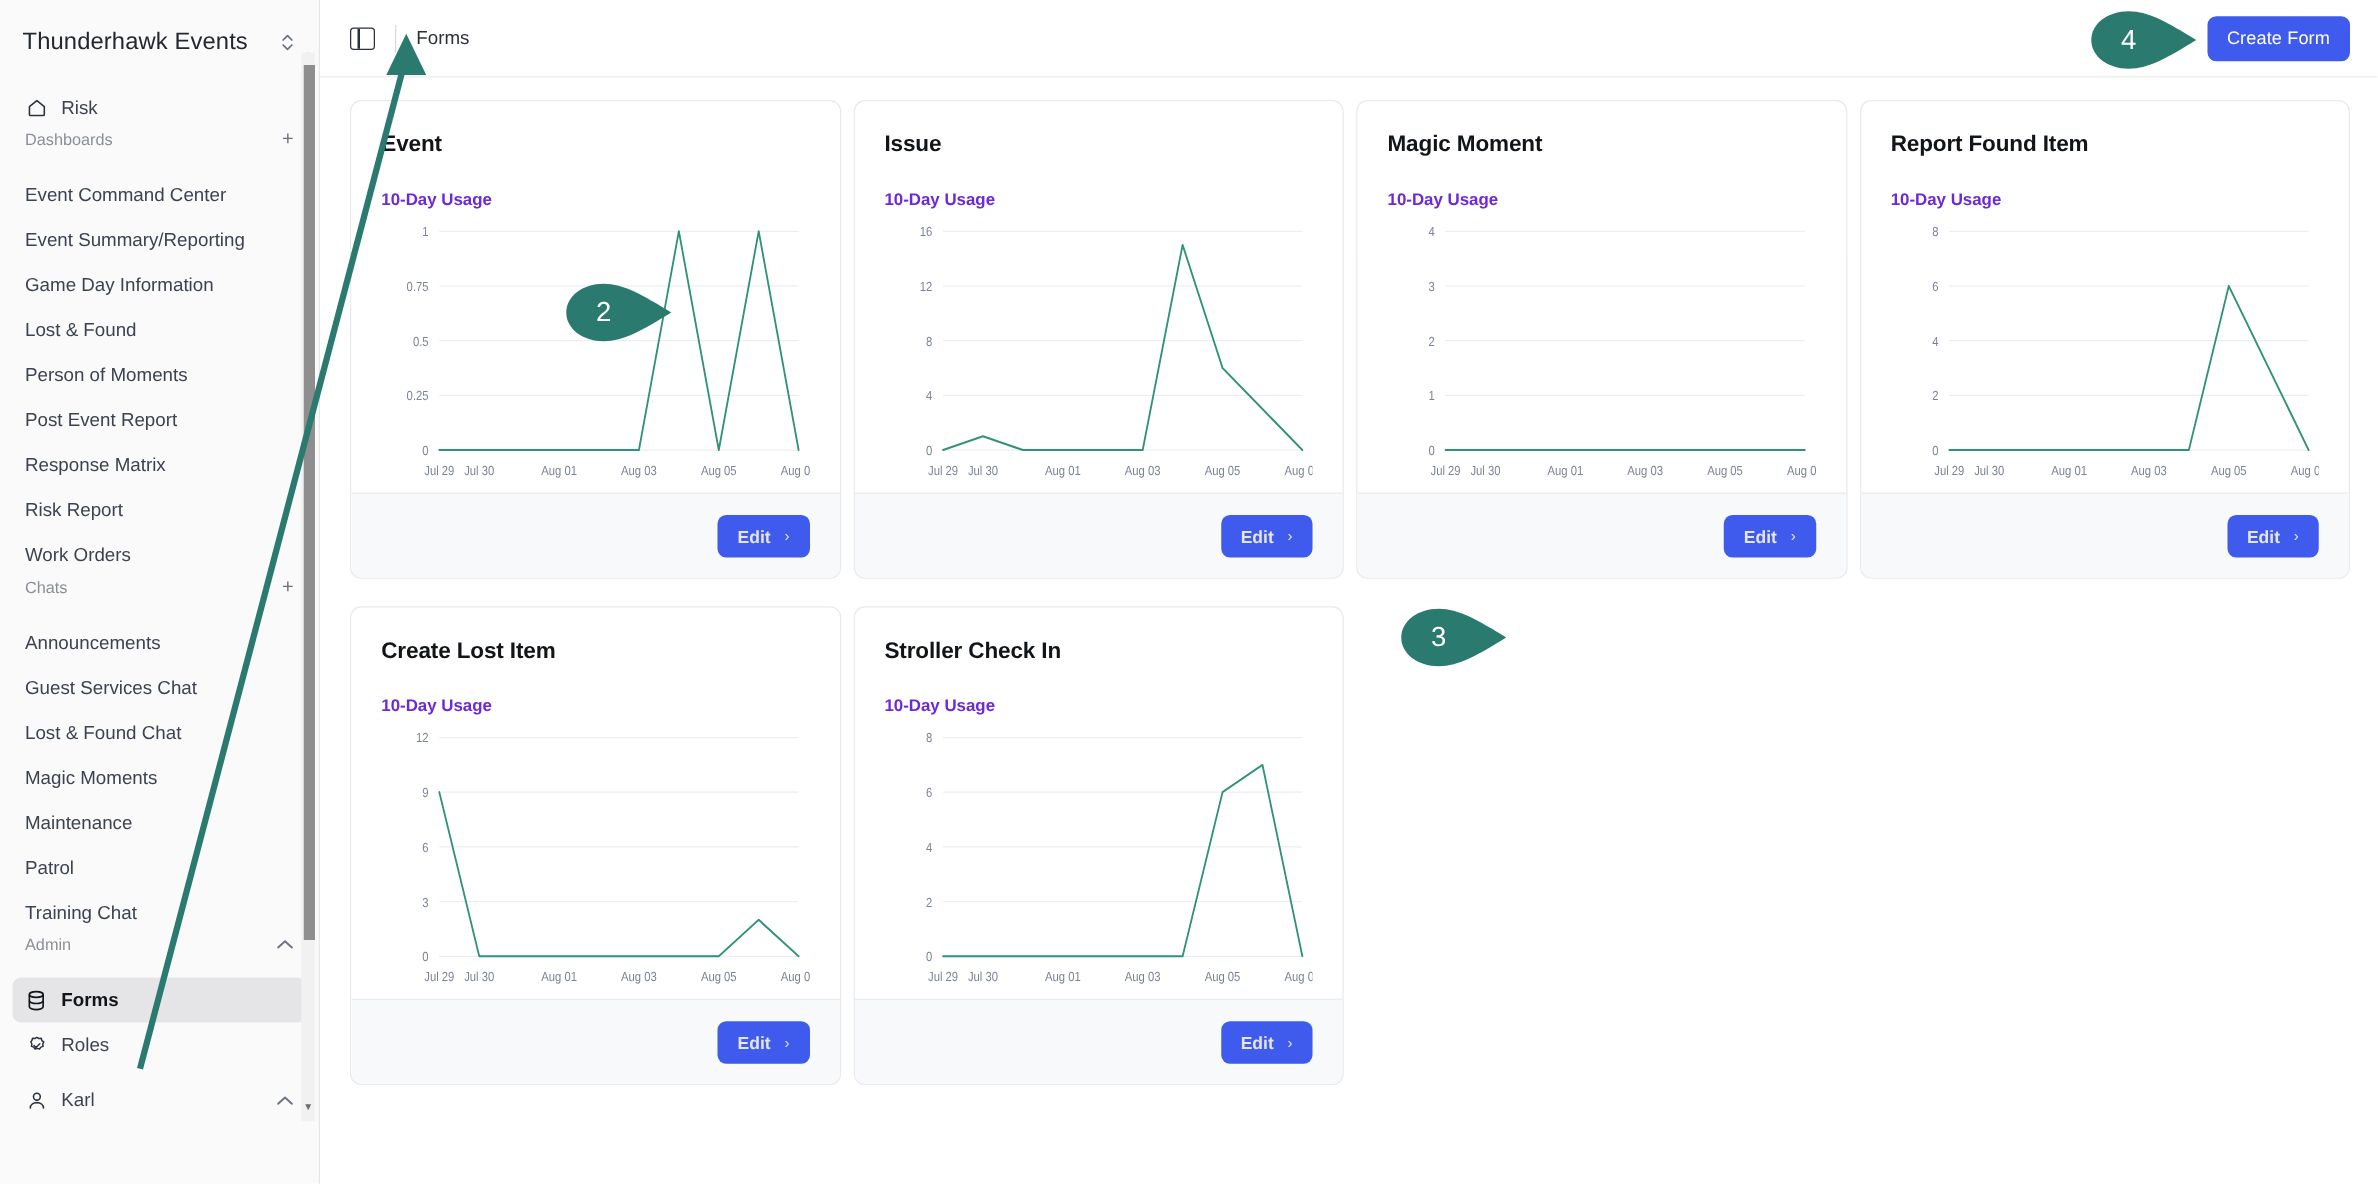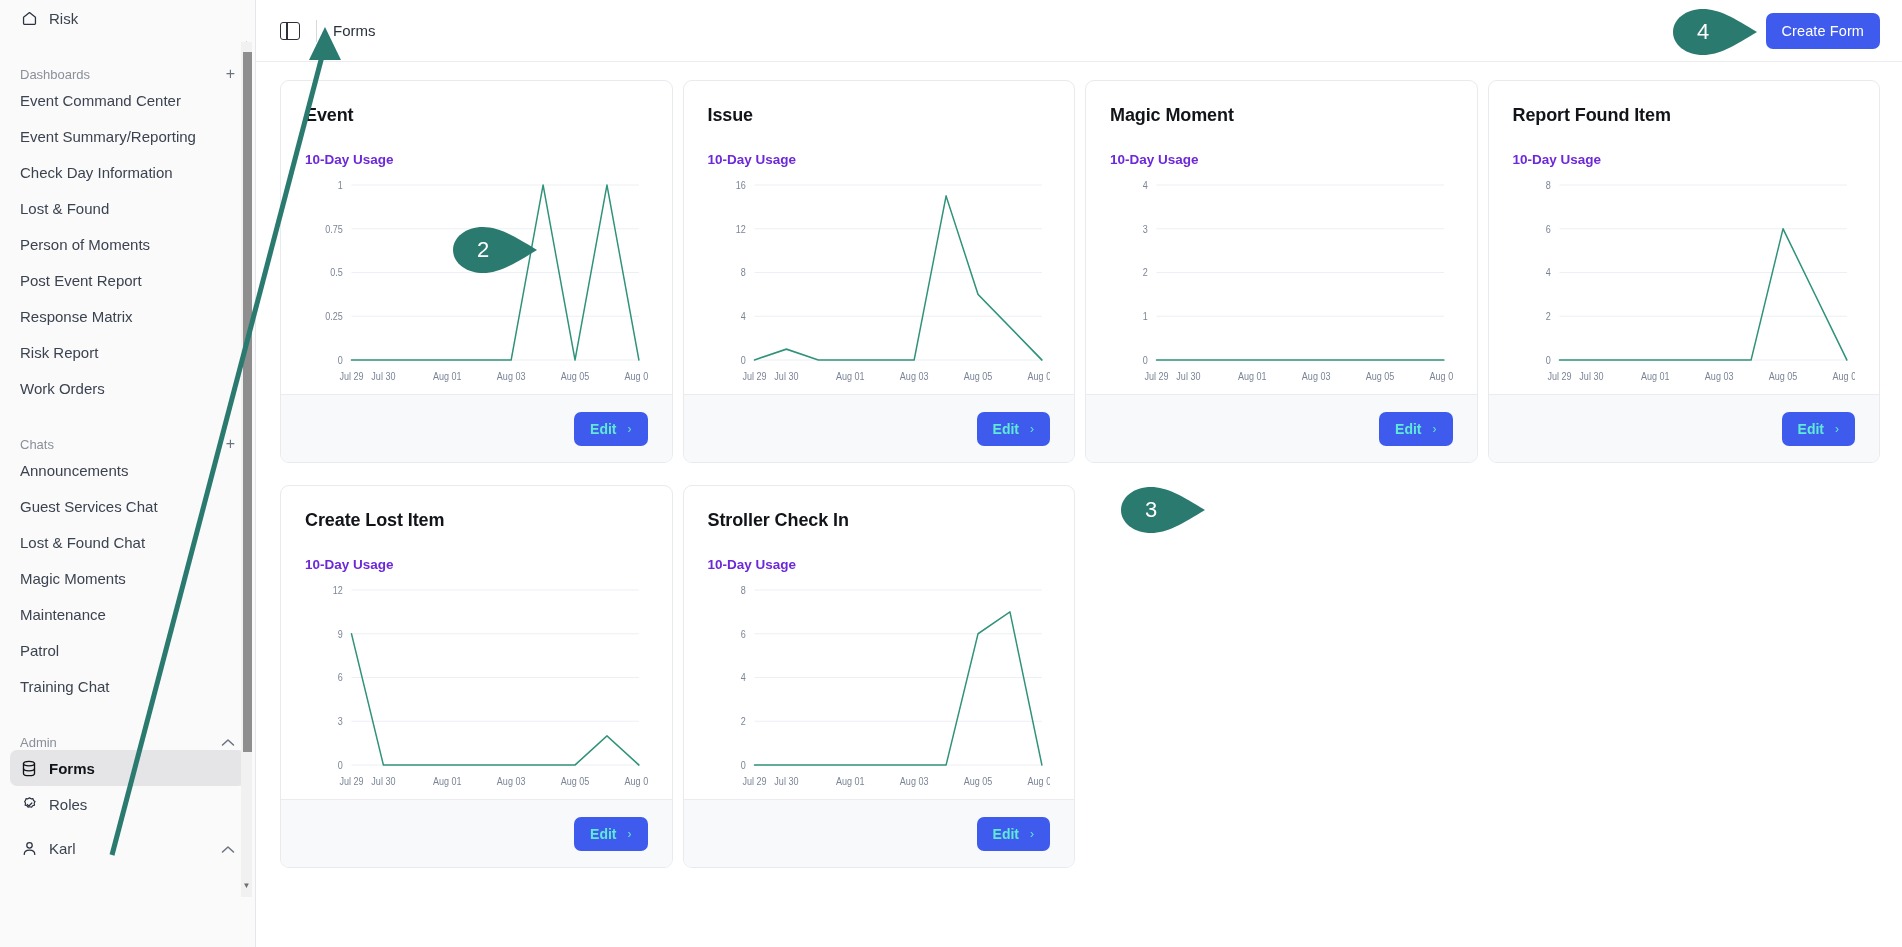--- a/index.html
+++ b/index.html
@@ -37,23 +37,23 @@
     display: flex; align-items: center; gap: 11px;
     height: 36px; padding: 0 10px;
     border-radius: 7px;
     font-size: 15px; color: #3c4350;
     white-space: nowrap;
     cursor: pointer;
   }
   .nav-item.active { background: #e5e5e7; font-weight: 700; color: #111418; }
   .nav-item .ico { width: 18px; height: 18px; display:inline-flex; align-items:center; justify-content:center; color:#2c3340;}
   .section-head {
-    display: flex; align-items: flex-end;
+    display: flex; align-items: flex-start;
     height: 34px; padding: 0 10px;
-    margin-top: 12px;
+    margin-top: 0;
     font-size: 13px; color: #8a8f99;
   }
   .section-head .label { flex: 1; }
   .section-head .act { color:#6b7280; font-size:16px; line-height:1; cursor:pointer; }
 
   
   .sb-track {
     position: absolute; right: 3px; top: 42px;
     width: 11px; height: 855px;
     background: #f1f1f1;
@@ -119,21 +119,21 @@
   .chart-wrap { margin-top: 6px; height: 215px; position: relative; }
   .chart-svg { display:block; width:100%; height:100%; }
   .card-foot {
     border-top: 1px solid #ececef;
     background: #f8f9fb;
     height: 68px;
     display: flex; align-items: center; justify-content: flex-end;
     padding: 0 24px;
   }
   .btn-edit {
-    background: #3e5bed; color:#5eead4; border:none; border-radius:7px;
+    background: #3e5bed; color:#e5e5e5; border:none; border-radius:7px;
     height: 34px; padding: 0 16px;
     font-size: 14px; font-weight: 700;
     font-family: "Liberation Sans", sans-serif;
     cursor:pointer;
     display:flex; align-items:center; gap:11px;
   }
   .btn-edit .cv { font-size: 12px; font-weight: 400; }
 
   
   .overlay { position:absolute; inset:0; pointer-events:none; z-index: 40; }
@@ -148,20 +148,29 @@
     display:flex; align-items:center; justify-content:center;
     color:#fff; font-size:22px; font-family:"Liberation Sans", sans-serif;
   }
 </style>
 </head>
 <body>
 
 <div id="app">
 
   <aside class="sidebar">
+    <div class="brand">
+      <span class="brand-title">Thunderhawk Events</span>
+      <span class="brand-switch">
+        <svg width="14" height="18" viewBox="0 0 14 18" fill="none" stroke="#6b7280" stroke-width="1.4" stroke-linecap="round" stroke-linejoin="round">
+          <polyline points="3.5,7 7,3.5 10.5,7"></polyline>
+            <polyline points="3.5,11 7,14.5 10.5,11"></polyline>
+        </svg>
+      </span>
+    </div>
 
     <nav class="nav">
       <div class="nav-item">
         <span class="ico">
           <svg width="17" height="17" viewBox="0 0 20 20" fill="none" stroke="#2c3340" stroke-width="1.5" stroke-linejoin="round">
             <path d="M3 8.5 10 3l7 5.5V16a1 1 0 0 1-1 1H4a1 1 0 0 1-1-1z"></path>
           </svg>
         </span>
         <span>Risk</span>
       </div>
@@ -170,21 +179,21 @@
         <span class="label">Dashboards</span>
         <span class="act">+</span>
       </div>
       <div class="nav-item">
           <span>Event Command Center</span>
         </div>
       <div class="nav-item">
           <span>Event Summary/Reporting</span>
         </div>
       <div class="nav-item">
-          <span>Check Day Information</span>
+          <span>Game Day Information</span>
         </div>
       <div class="nav-item">
           <span>Lost &amp; Found</span>
         </div>
       <div class="nav-item">
           <span>Person of Moments</span>
         </div>
       <div class="nav-item">
           <span>Post Event Report</span>
         </div>

